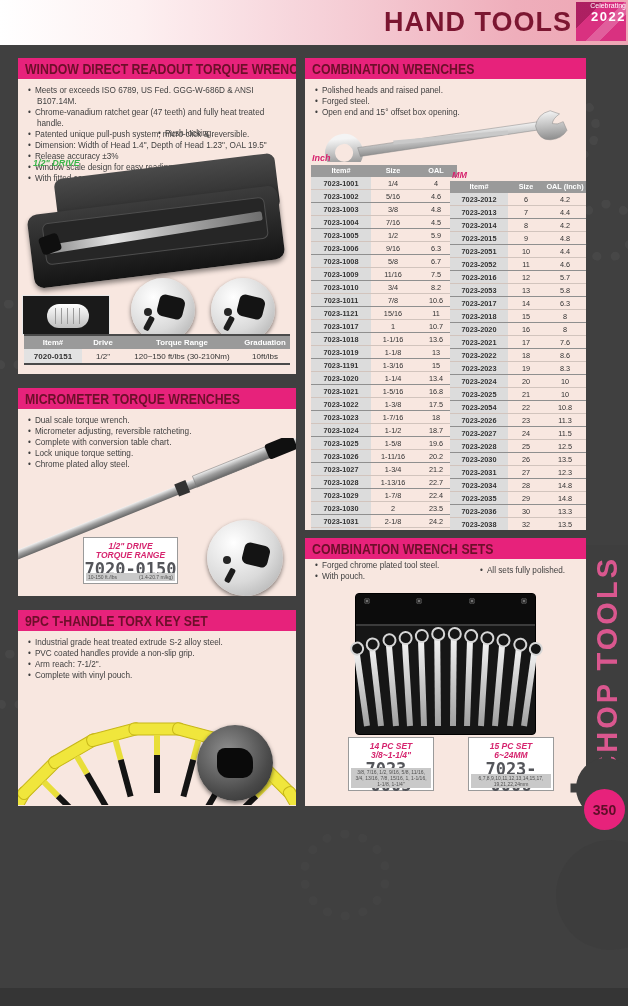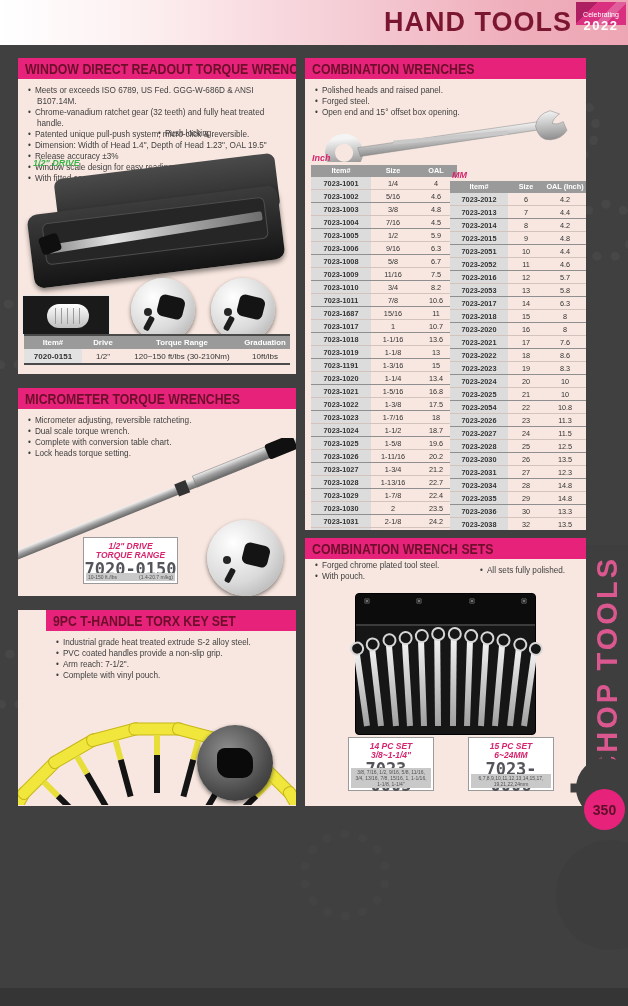--- a/index.html
+++ b/index.html
@@ -4,36 +4,36 @@
 <style>
   * { margin:0; padding:0; box-sizing:border-box; }
   body { background:#2e2e2e; font-family:"Liberation Sans", sans-serif; }
   #page { position:relative; width:628px; height:1006px; background:#404040; overflow:hidden; margin:0 auto; }
 
   
   .header { position:absolute; left:0; top:0; width:628px; height:45px;
     background:linear-gradient(90deg,#ffffff 0%,#fdf0f1 22%,#f5cdd5 55%,#efaebb 82%,#eda6b4 100%); }
   .header-title { position:absolute; right:56px; top:7px; font-size:27px; font-weight:bold;
     color:#7b1631; letter-spacing:1px; }
-  .badge { position:absolute; right:2px; top:2px; width:50px; height:23px; background:#d93180;
+  .badge { position:absolute; right:2px; top:2px; width:50px; height:39px; background:#d93180;
     background-image:linear-gradient(135deg, rgba(120,10,60,.45) 0 30%, transparent 30% 55%, rgba(255,255,255,.22) 55% 70%, transparent 70%);
-    color:#fff; text-align:center; padding-top:9px; }
+    color:#fff; text-align:right; }
   .badge .b1 { font-size:7px; display:block; }
   .badge .b2 { font-size:13px; font-weight:bold; letter-spacing:1.5px; display:block; }
 
   
   .gear { position:absolute; border-radius:50%; border:9px dotted #5c5c5c; opacity:.28; }
   .gear.solid { border:none; background:#3d3d3d; opacity:.9; }
   .bottom-bar { position:absolute; left:0; top:988px; width:628px; height:18px; background:#353535; }
 
   
   .panel { position:absolute; background:#f8e7e0; overflow:hidden; }
   .p1 { left:18px; top:58px;  width:278px; height:316px; }
   .p2 { left:18px; top:388px; width:278px; height:208px; }
-  .p3 { left:18px; top:610px; width:278px; height:196px;padding-left:28px; }
+  .p3 { left:18px; top:610px; width:278px; height:196px; }
   .p4 { left:305px; top:58px; width:281px; height:472px; }
   .p5 { left:305px; top:538px; width:281px; height:268px; }
   .titlebar { height:21px; background:#e7227b; display:flex; align-items:center; padding-left:7px; }
   .titlebar span { font-size:15px; font-weight:bold; color:#6d0f2a; transform:scaleX(.82);
     transform-origin:left center; white-space:nowrap; }
 
   ul.bullets { list-style:none; margin:6px 6px 0 10px; font-size:8.2px; color:#3f3f3f; line-height:11px; }
   ul.bullets li { padding-left:9px; text-indent:-9px; }
   ul.bullets li::before { content:"•"; margin-right:4px; }
   .extra-bullet { position:absolute; left:140px; font-size:8.2px; color:#3f3f3f; }
@@ -151,21 +151,21 @@
       <span class="b2">2022</span>
     </div>
   </div>
 
   <div class="panel p1">
     <div class="titlebar">
       <span>WINDOW DIRECT READOUT TORQUE WRENCH</span>
     </div>
     <ul class="bullets">
         <li>Meets or exceeds ISO 6789, US Fed. GGG-W-686D &amp; ANSI B107.14M.</li>
-        <li>Chrome-vanadium ratchet gear (32 teeth) and fully heat treated handle.</li>
+        <li>Chrome-vanadium ratchet gear (47 teeth) and fully heat treated handle.</li>
         <li>Patented unique pull-push system, micro-click &amp; reversible.</li>
         <li>Dimension: Width of Head 1.4", Depth of Head 1.23", OAL 19.5"</li>
         <li>Release accuracy ±3%</li>
         <li>Window scale design for easy reading.</li>
         <li>With fitted case.</li>
       </ul>
     <span class="extra-bullet" style="top:71px;">Push locking.</span>
     <span class="mini-label green" style="left:15px;top:100px;">1/2" DRIVE</span>
 
     <div class="case-area">
@@ -214,24 +214,25 @@
           </tr>
         </tbody>
     </table>
   </div>
 
   <div class="panel p2">
     <div class="titlebar">
       <span>MICROMETER TORQUE WRENCHES</span>
     </div>
     <ul class="bullets">
+        <li>Dual scale torque wrench.</li>
         <li>Micrometer adjusting, reversible ratcheting.</li>
-        <li>Dual scale torque wrench.</li>
         <li>Complete with conversion table chart.</li>
-        <li>Lock heads torque setting.</li>
+        <li>Lock unique torque setting.</li>
+        <li>Chrome plated alloy steel.</li>
       </ul>
 
     <svg class="mic-svg" style="left:0;top:50px;" width="278" height="130" viewBox="0 0 278 130">
       <defs>
         <linearGradient id="sg2" x1="0" y1="0" x2="0" y2="1">
           <stop offset="0" stop-color="#f0f0f0"></stop>
             <stop offset=".5" stop-color="#9c9c9c"></stop>
             <stop offset="1" stop-color="#666"></stop>
         </linearGradient>
       </defs>
@@ -412,21 +413,21 @@
             <td>7023-1010</td>
             <td>3/4</td>
             <td>8.2</td>
           </tr>
           <tr>
             <td>7023-1011</td>
             <td>7/8</td>
             <td>10.6</td>
           </tr>
           <tr>
-            <td>7023-1687</td>
+            <td>7023-1121</td>
             <td>15/16</td>
             <td>11</td>
           </tr>
           <tr>
             <td>7023-1017</td>
             <td>1</td>
             <td>10.7</td>
           </tr>
           <tr>
             <td>7023-1018</td>

